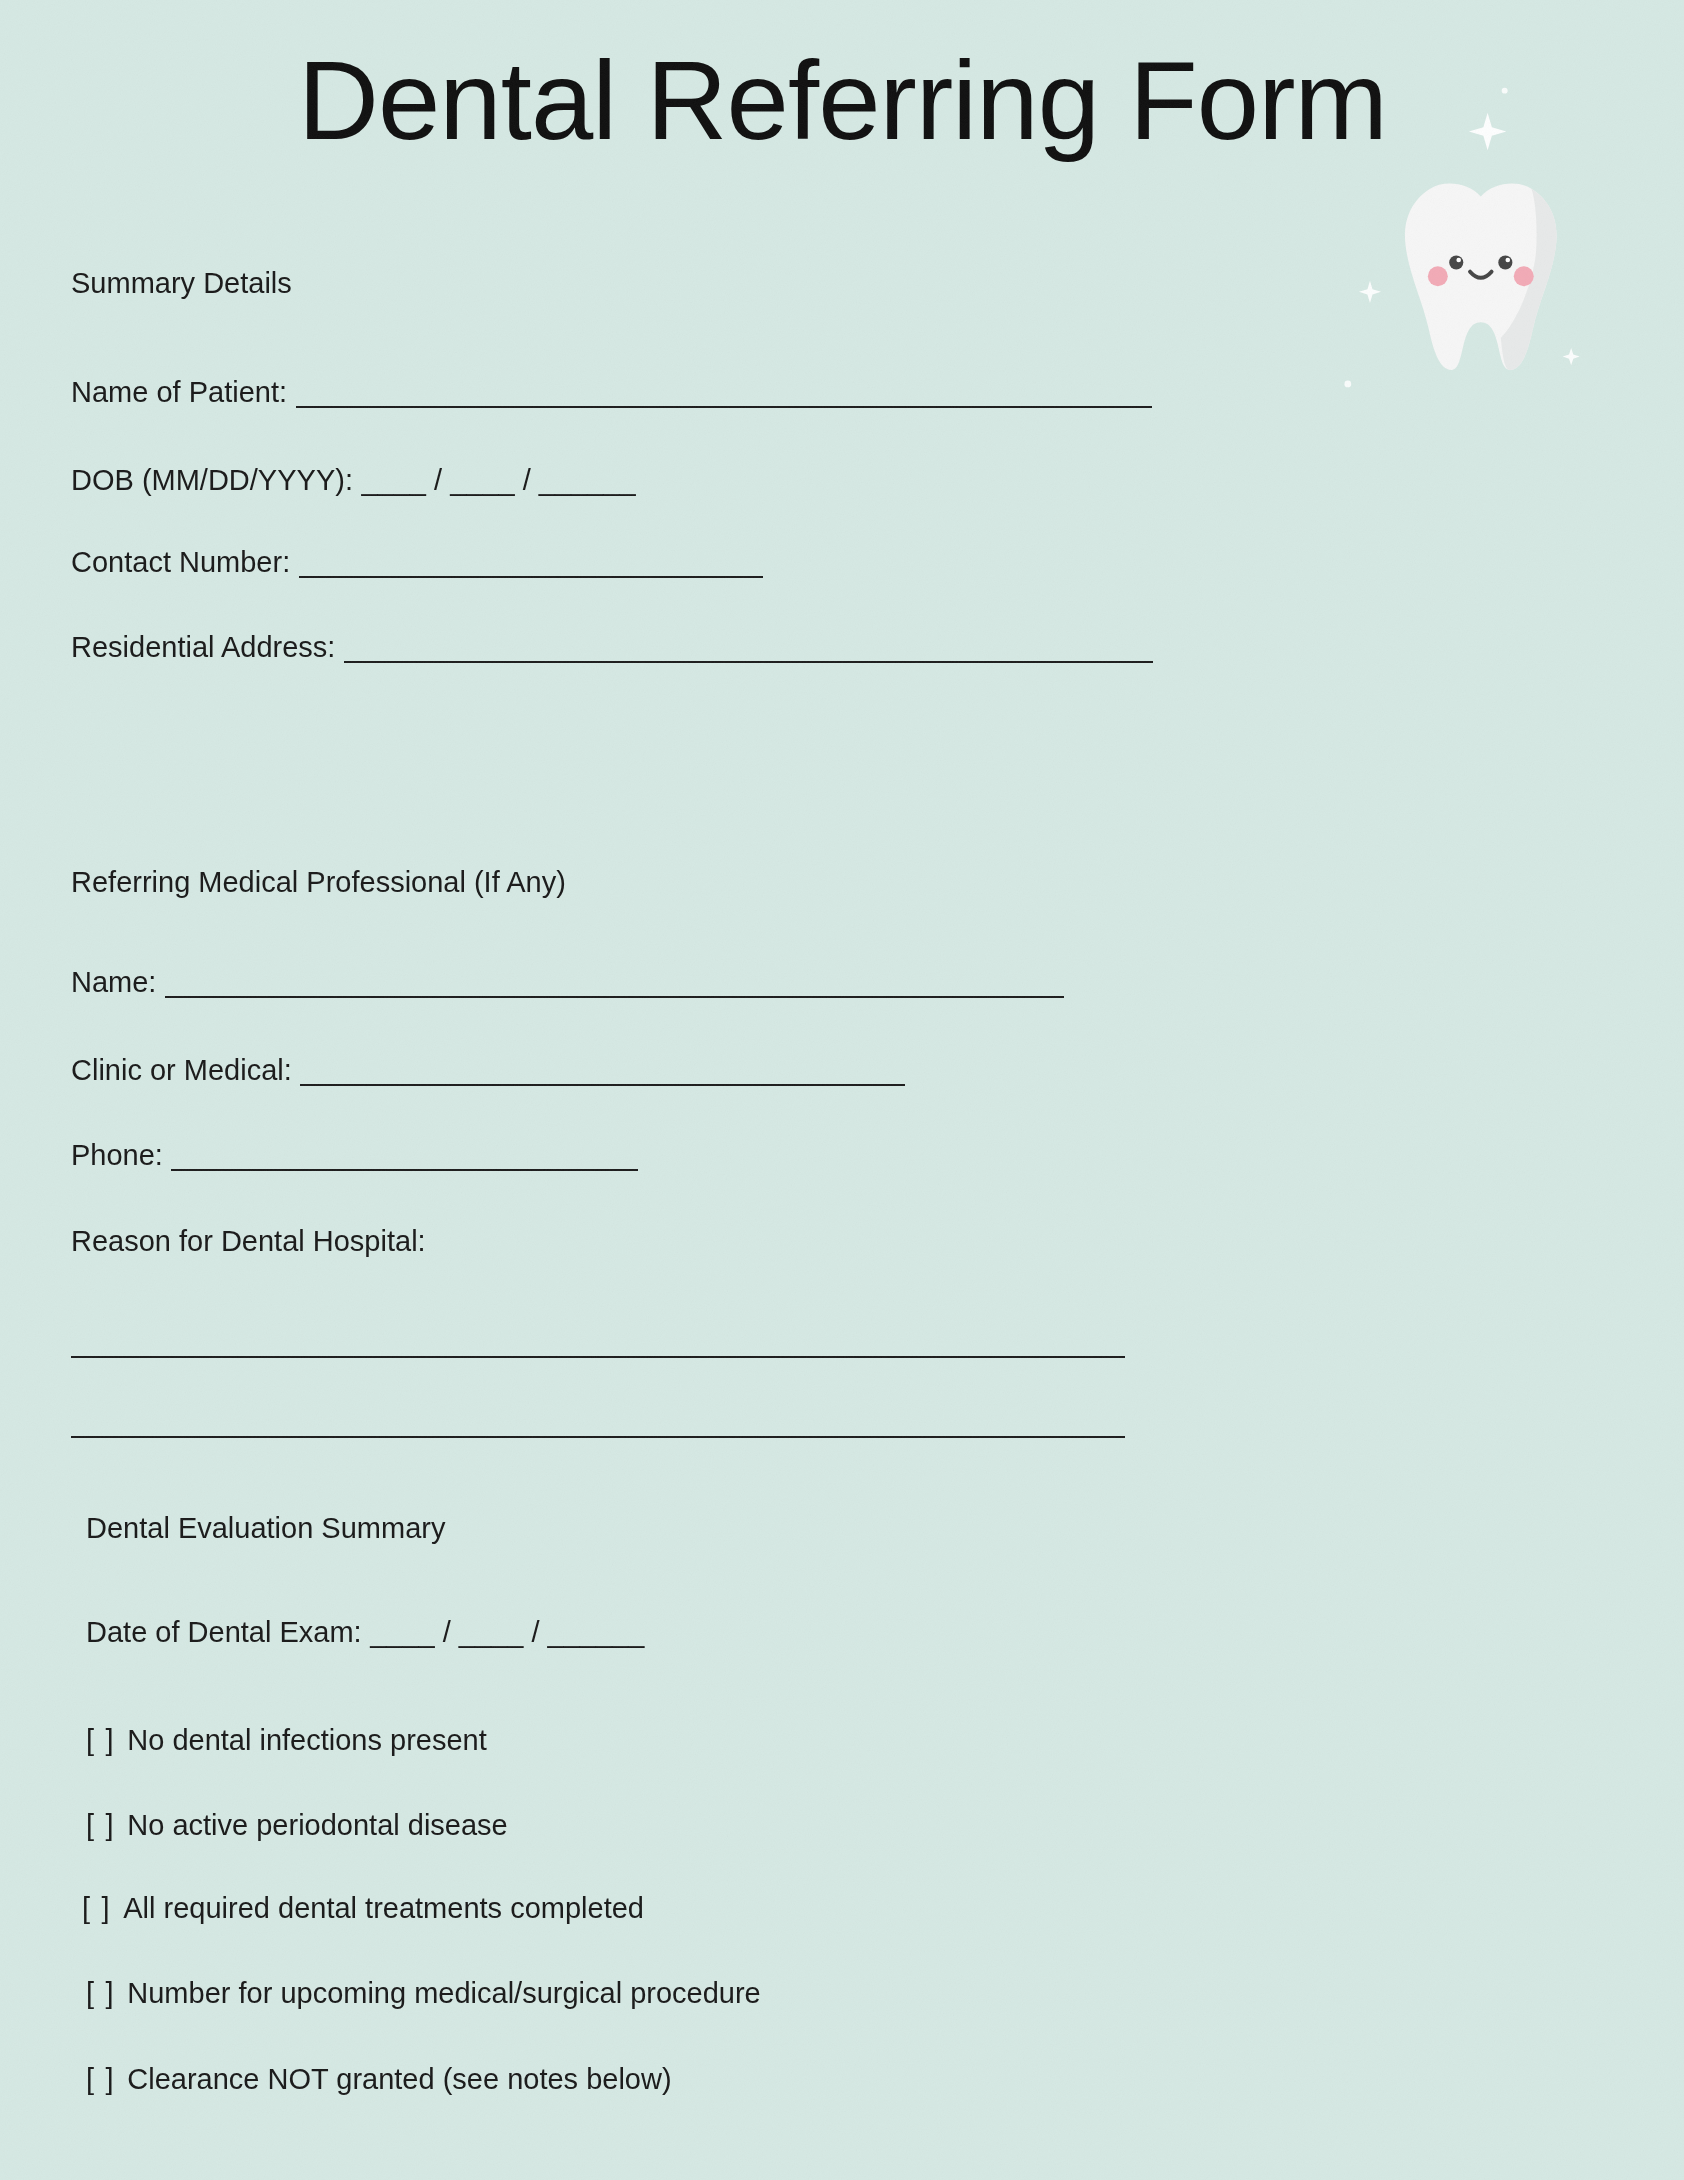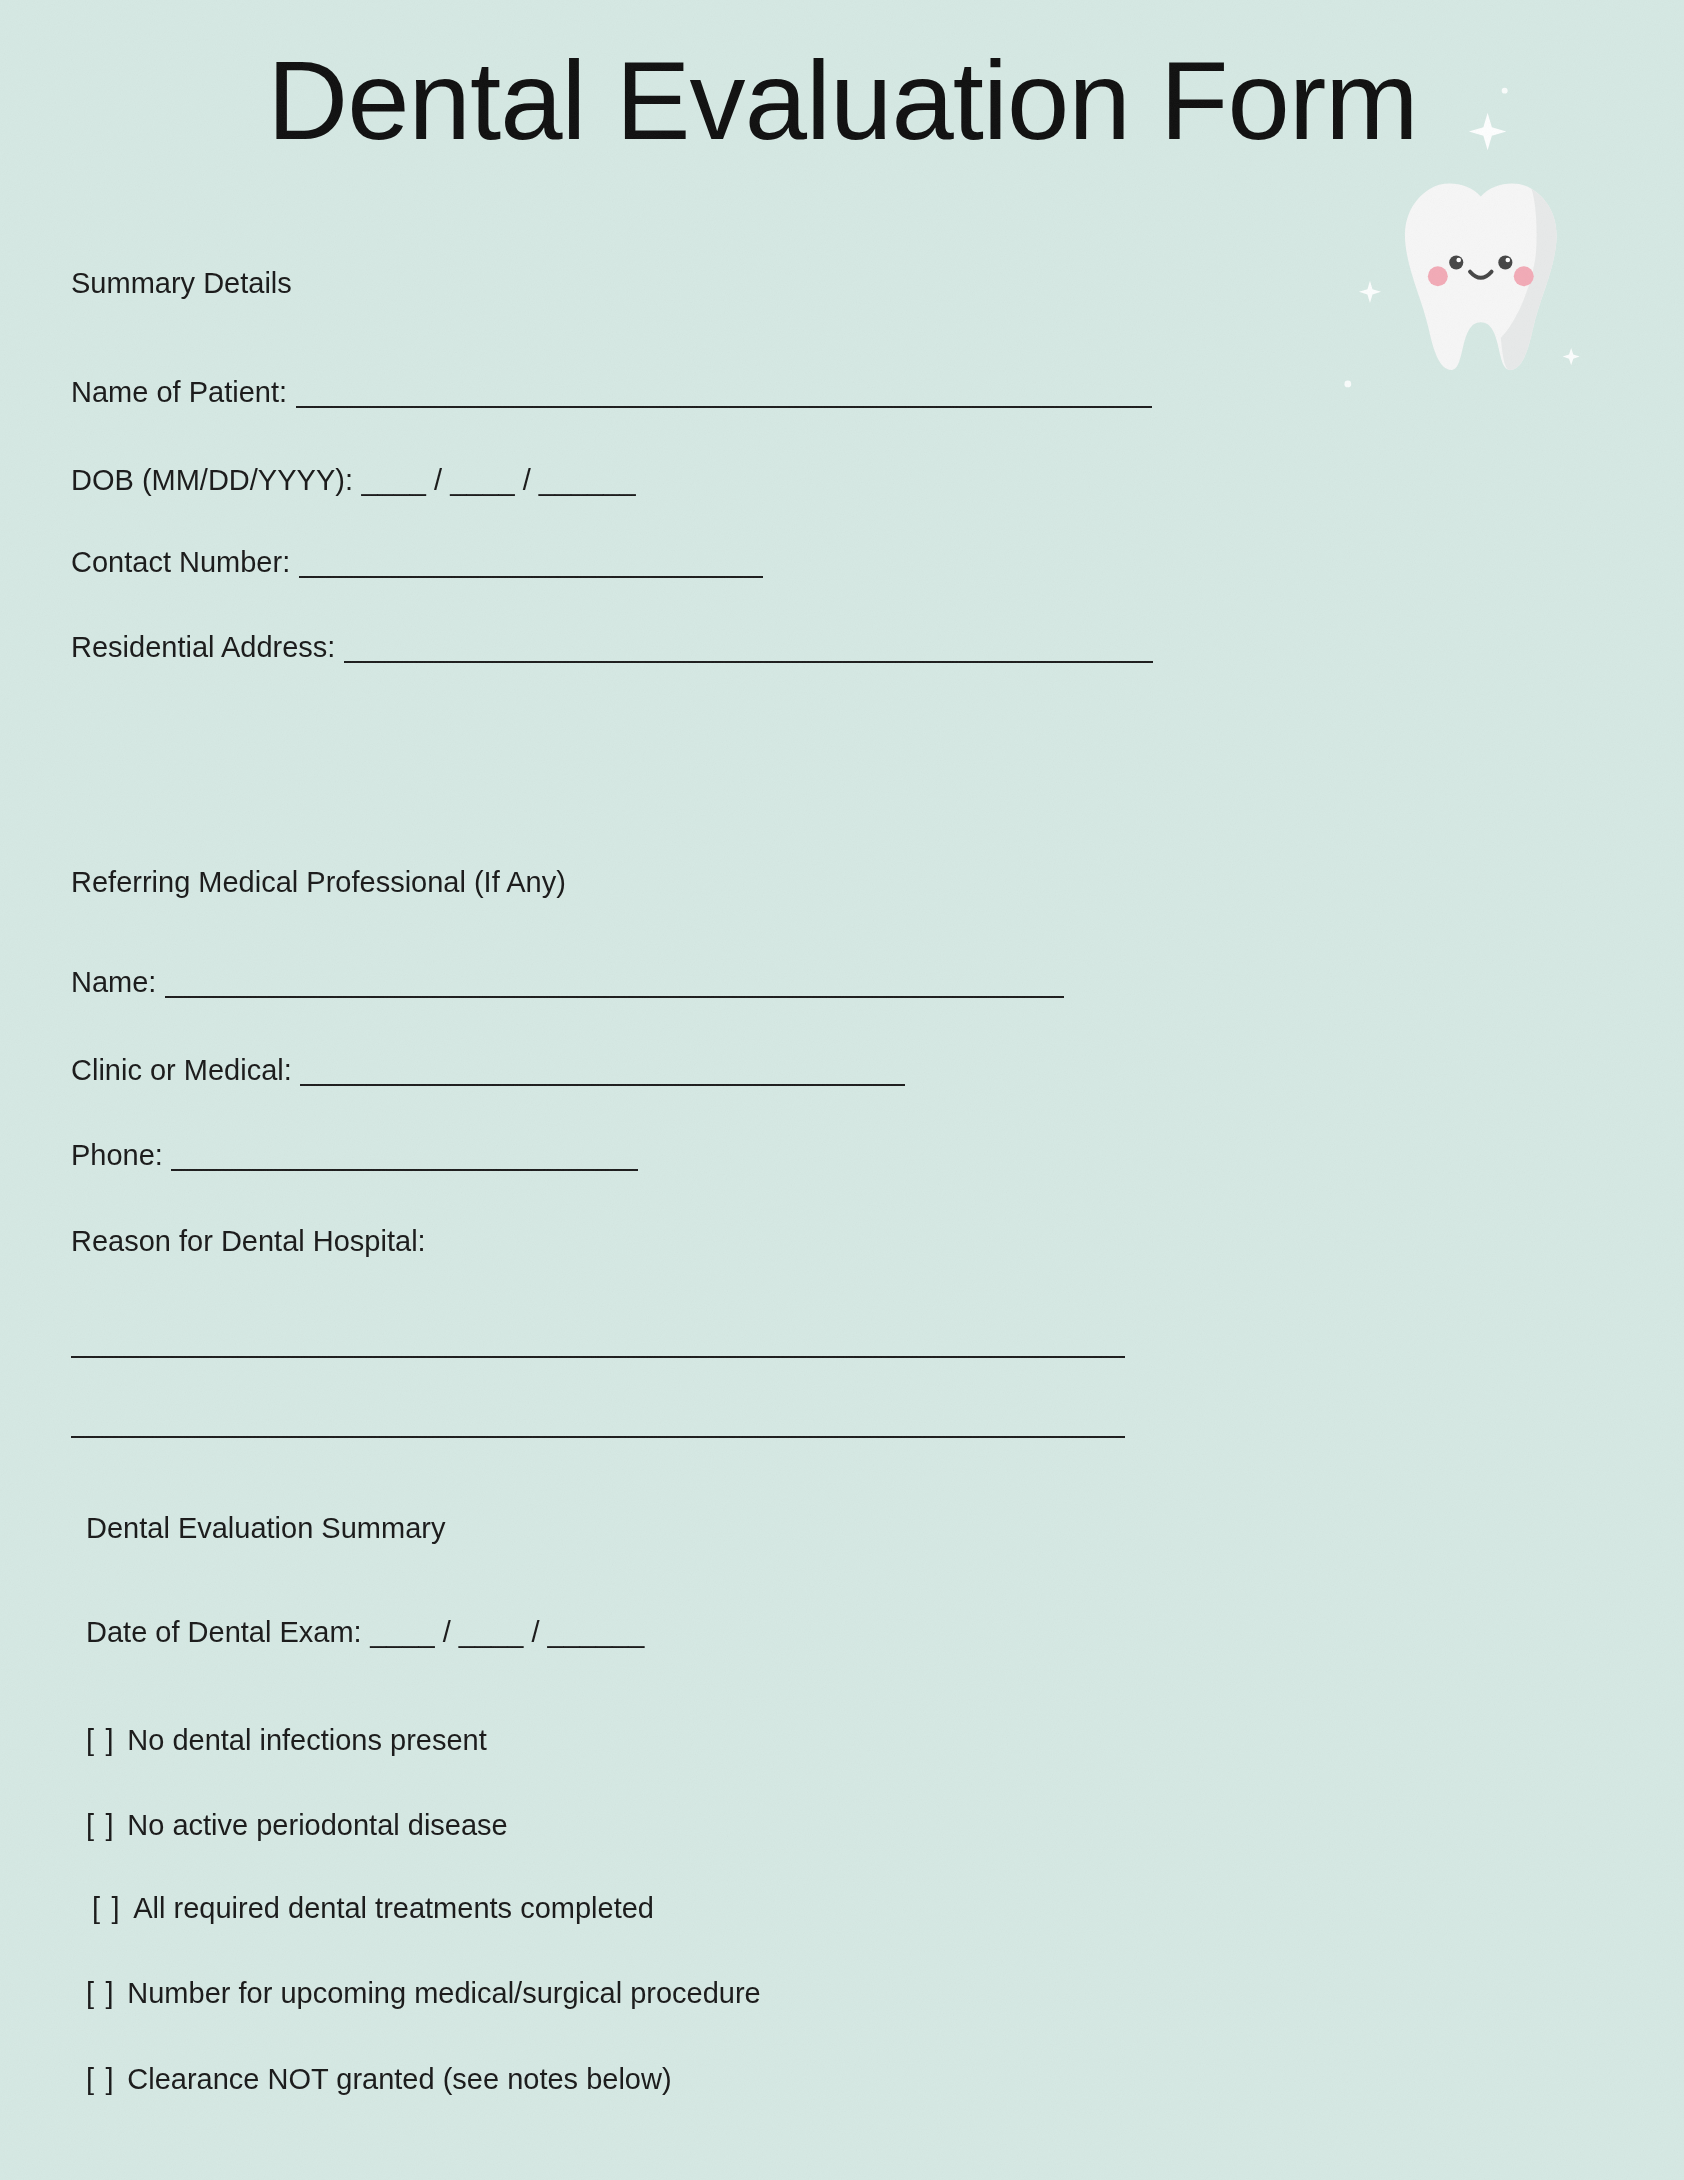--- a/index.html
+++ b/index.html
@@ -32,21 +32,21 @@
     border-bottom:2.6px solid var(--line-color,#1c1c1c);
     margin-bottom:-6px;
   }
   .cb { margin-right:12px; letter-spacing:1.7px; }
 </style>
 </head>
 <body>
 
 <main>
 
-  <h1 class="title">Dental Evaluation Form</h1>
+  <h1 class="title">Dental Referring Form</h1>
 
   <div class="decor">
     <svg width="307" height="341" viewBox="0 0 360 400">
       <path d="M186 42 L191 59 L208 64 L191 69 L186 86 L181 69 L164 64 L181 59 Z" style="fill:var(--sparkle-color,#fff)" opacity="0.95"></path>
       <path d="M48 239 L51 249 L61 252 L51 255 L48 265 L45 255 L35 252 L45 249 Z" style="fill:var(--sparkle-color,#fff)" opacity="0.9"></path>
       <path d="M284 318 L286.5 325.5 L294 328 L286.5 330.5 L284 338 L281.5 330.5 L274 328 L281.5 325.5 Z" style="fill:var(--sparkle-color,#fff)" opacity="0.9"></path>
       <path d="M256 169 L258 174 L263 176 L258 178 L256 183 L254 178 L249 176 L254 174 Z" style="fill:var(--sparkle-color,#fff)" opacity="0.85"></path>
       <circle cx="22" cy="360" r="4" style="fill:var(--sparkle-color,#fff)" opacity="0.85"></circle>
       <circle cx="206" cy="16" r="3.5" style="fill:var(--sparkle-color,#fff)" opacity="0.85"></circle>
       <g transform="translate(70,115) scale(1.8)">
@@ -109,21 +109,21 @@
   <div class="row" style="top:1615px;left:86px">
     <span class="lbl">Date of Dental Exam:</span><span>____ / ____ / ______</span>
   </div>
 
   <div class="row" style="top:1723px;left:86px">
     <span class="cb">[ ]</span><span>No dental infections present</span>
   </div>
   <div class="row" style="top:1808px;left:86px">
     <span class="cb">[ ]</span><span>No active periodontal disease</span>
   </div>
-  <div class="row" style="top:1891px;left:92px">
+  <div class="row" style="top:1891px;left:82px">
     <span class="cb">[ ]</span><span>All required dental treatments completed</span>
   </div>
   <div class="row" style="top:1976px;left:86px">
     <span class="cb">[ ]</span><span>Number for upcoming medical/surgical procedure</span>
   </div>
   <div class="row" style="top:2062px;left:86px">
     <span class="cb">[ ]</span><span>Clearance NOT granted (see notes below)</span>
   </div>
 
 </main>

